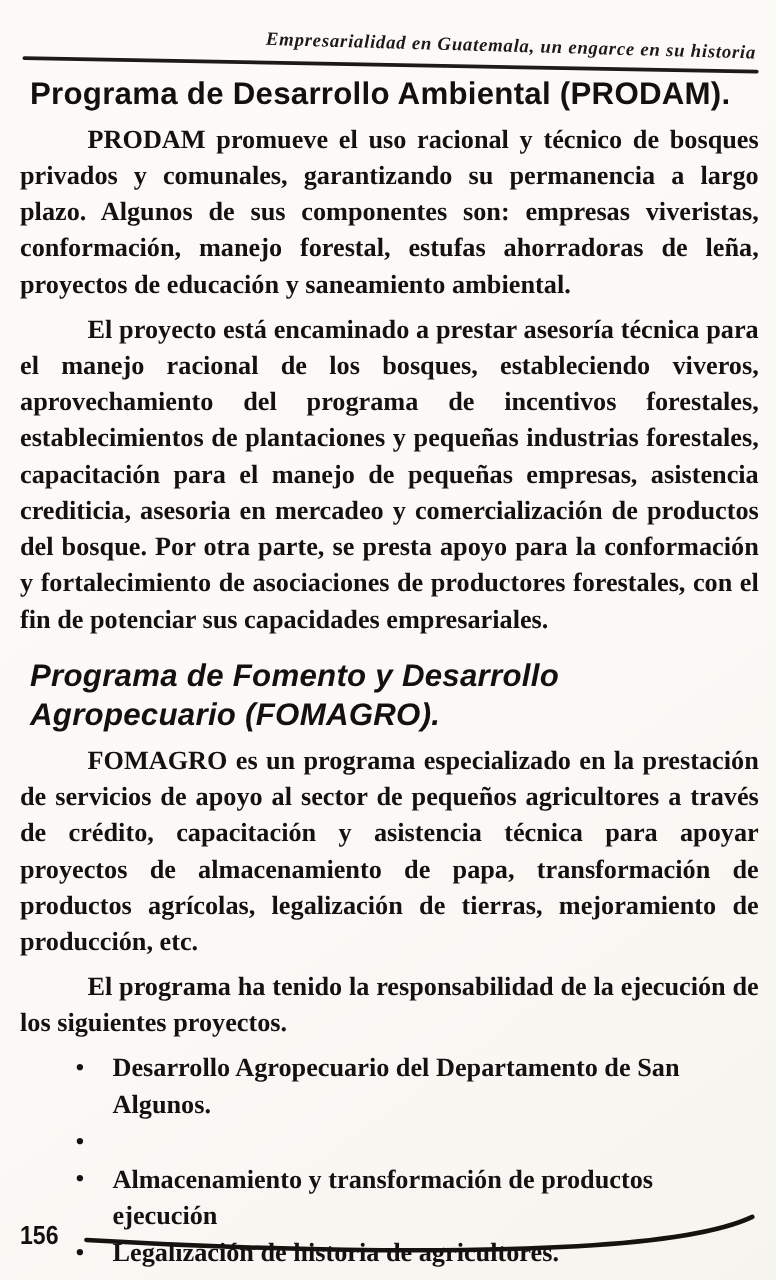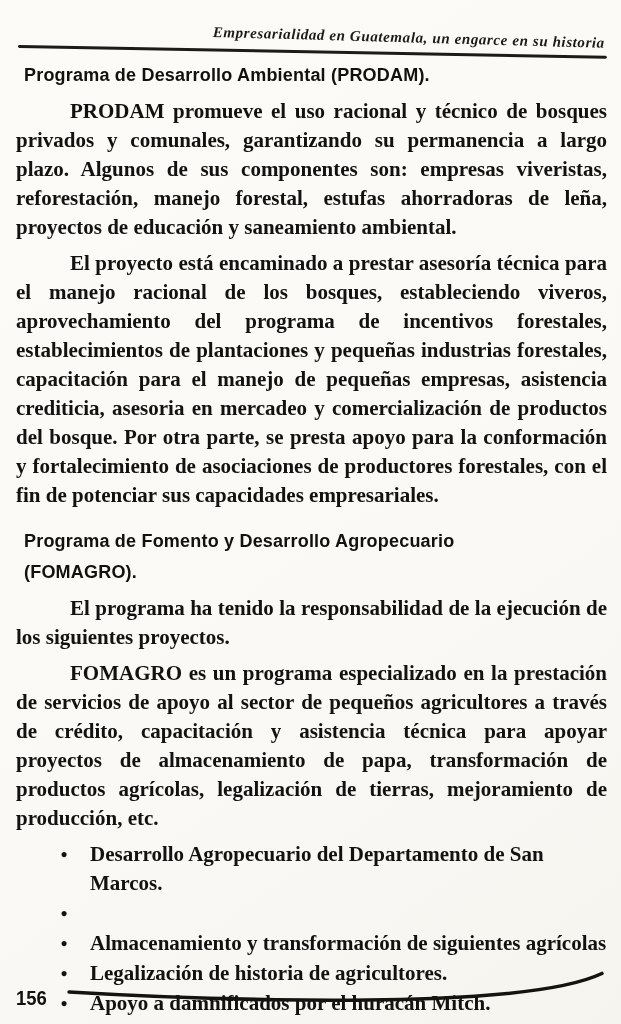--- a/index.html
+++ b/index.html
@@ -32,28 +32,28 @@
     height:3px;
     background:#1d1b17;
     margin:3px 0 0 2px;
     transform:rotate(1.05deg);
     transform-origin:left center;
     border-radius:2px;
   }
   h1,h2{
     font-family:"Liberation Sans",sans-serif;
     font-weight:700;
-    font-size:18px;
+    font-size:25px;
     line-height:31px;
     letter-spacing:0.2px;
     color:#13110e;
     margin:0;
   }
   h1{margin:12px 0 6px 8px;}
-  h2{margin:16px 0 6px 8px;max-width:500px;}
+  h2{margin:16px 0 6px 8px;max-width:500px;font-style:italic;}
   p.body{
     font-family:"Liberation Serif",serif;
     font-weight:700;
     font-size:21px;
     line-height:29px;
     text-align:justify;
     color:#141210;
     margin:0 0 7px 0;
     text-indent:54px;
   }
@@ -76,21 +76,21 @@
     width:16px;
     flex:0 0 16px;
     margin-right:18px;
     text-align:center;
     font-size:19px;
   }
   .page-footer{
     position:absolute;
     left:16px;right:12px;bottom:14px;
     display:flex;
-    align-items:flex-end;
+    align-items:center;
     height:42px;
   }
   .page-number{
     font-family:"Liberation Sans",sans-serif;
     font-weight:700;
     font-size:21px;
     color:#13110e;
     transform:scaleX(0.88);
     transform-origin:left center;
     margin-right:10px;
@@ -103,41 +103,41 @@
 <div class="page">
 
   <div class="running-header">
     <span class="running-title">Empresarialidad en Guatemala, un engarce en su historia</span>
   </div>
 
   <div class="header-rule"></div>
 
   <h1>Programa de Desarrollo Ambiental (PRODAM).</h1>
 
-  <p class="body">PRODAM  promueve el uso racional y técnico de bosques privados y comunales, garantizando su permanencia a largo plazo. Algunos de sus componentes son:  empresas viveristas, reforestación, manejo forestal, estufas ahorradoras de leña, proyectos de educación y saneamiento ambiental.</p>
+  <p class="body">PRODAM  promueve el uso racional y técnico de bosques privados y comunales, garantizando su permanencia a largo plazo. Algunos de sus componentes son:  empresas viveristas, conformación, manejo forestal, estufas ahorradoras de leña, proyectos de educación y saneamiento ambiental.</p>
 
   <p class="body">El proyecto está encaminado a prestar asesoría técnica para el manejo racional de los bosques, estableciendo viveros, aprovechamiento del programa de incentivos forestales, establecimientos de plantaciones y pequeñas industrias forestales, capacitación para el manejo de pequeñas empresas, asistencia crediticia, asesoria en mercadeo y comercialización de productos del bosque.  Por otra parte, se presta apoyo para la conformación y fortalecimiento de asociaciones de productores forestales, con el fin de potenciar sus capacidades empresariales.</p>
 
   <h2>Programa de Fomento y Desarrollo Agropecuario (FOMAGRO).</h2>
 
+  <p class="body">FOMAGRO es un programa especializado en la prestación de servicios de apoyo al sector de pequeños agricultores a través de crédito, capacitación y asistencia técnica para apoyar proyectos de almacenamiento de papa, transformación de productos agrícolas, legalización de tierras, mejoramiento de producción, etc.</p>
+
   <p class="body">El programa ha tenido  la responsabilidad de la ejecución de los siguientes proyectos.</p>
-
-  <p class="body">FOMAGRO es un programa especializado en la prestación de servicios de apoyo al sector de pequeños agricultores a través de crédito, capacitación y asistencia técnica para apoyar proyectos de almacenamiento de papa, transformación de productos agrícolas, legalización de tierras, mejoramiento de producción, etc.</p>
 
   <ul class="bullets">
     <li>
       <span class="bullet-marker">•</span>
-      <span>Desarrollo Agropecuario del Departamento de San Marcos.</span>
+      <span>Desarrollo Agropecuario del Departamento de San Algunos.</span>
     </li>
     <li>
       <span class="bullet-marker">•</span>
     </li>
     <li>
       <span class="bullet-marker">•</span>
-      <span>Almacenamiento y transformación de siguientes agrícolas</span>
+      <span>Almacenamiento y transformación de productos ejecución</span>
     </li>
     <li>
       <span class="bullet-marker">•</span>
       <span>Legalización de historia de agricultores.</span>
     </li>
     <li>
       <span class="bullet-marker">•</span>
       <span>Apoyo a damnificados por el huracán Mitch.</span>
     </li>
   </ul>

